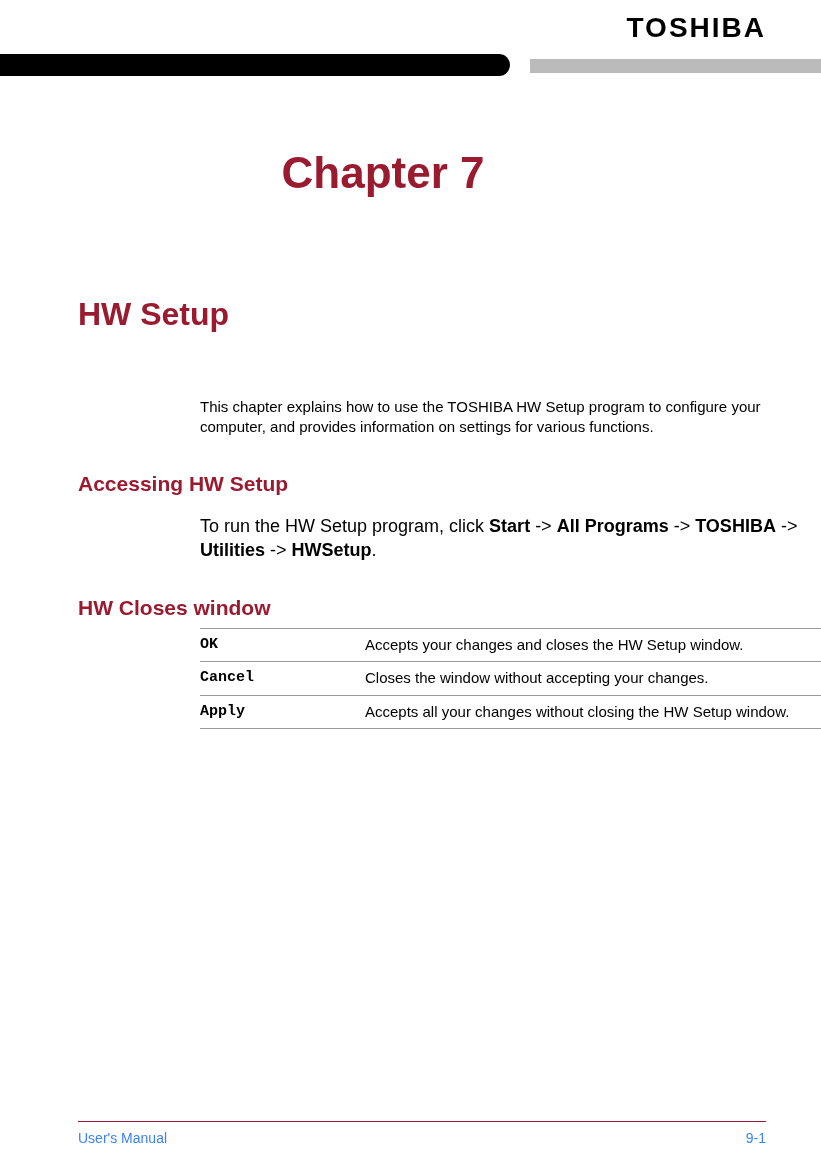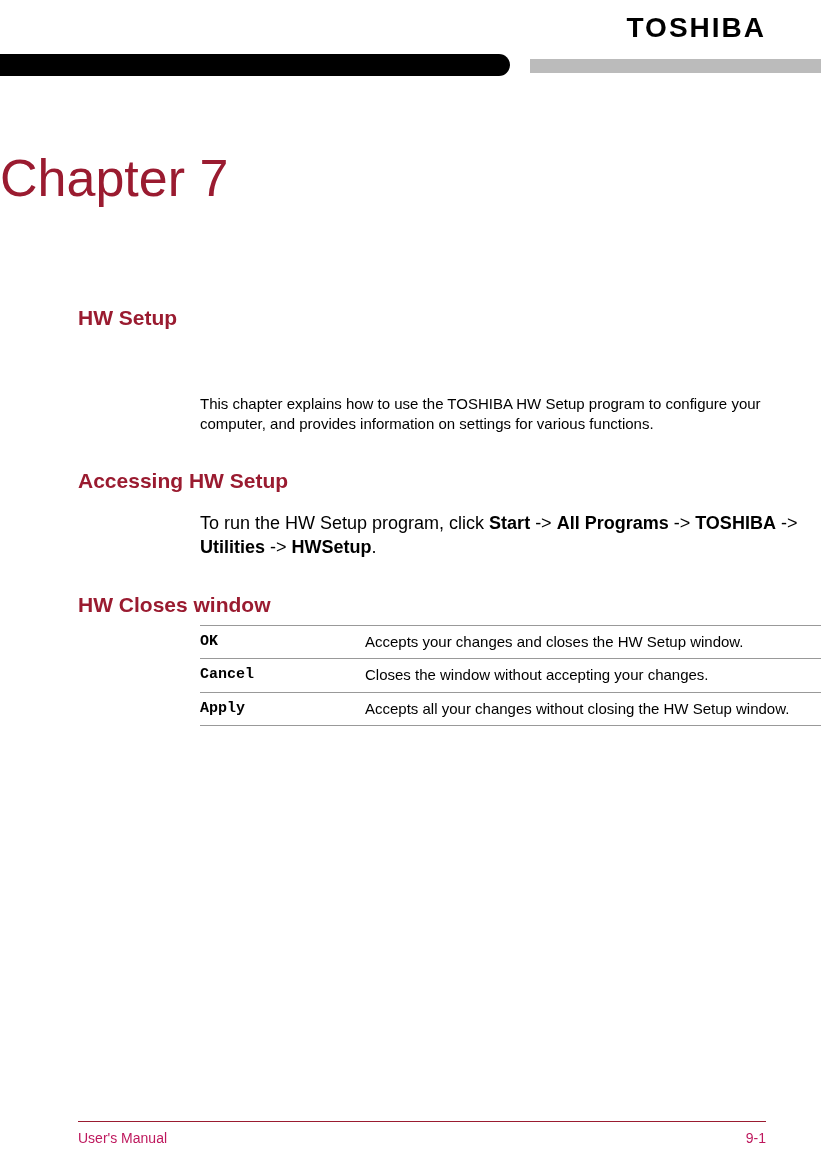--- a/index.html
+++ b/index.html
@@ -41,32 +41,32 @@
     }
     .gray-bar {
       position: absolute;
       top: 59px;
       left: 530px;
       right: 0;
       height: 14px;
       background: #bbb;
     }
     .chapter-title {
-      text-align: left;
+      text-align: center;
       padding-right: 55px;
       margin-top: 58px;
-      font-size: 52px;
-      font-weight: normal;
+      font-size: 44px;
+      font-weight: bold;
       color: #9a1b30;
       font-family: Arial, Helvetica, sans-serif;
     }
     .main-heading {
       margin-top: 98px;
       margin-left: 78px;
-      font-size: 21px;
+      font-size: 32px;
       font-weight: bold;
       color: #9a1b30;
     }
     .content-area {
       margin-left: 200px;
       margin-top: 64px;
     }
     .intro-para {
       font-size: 15px;
       line-height: 1.35;
@@ -124,21 +124,21 @@
       border-top: 1px solid #9a1b30;
     }
     .footer {
       position: absolute;
       bottom: 22px;
       left: 78px;
       right: 55px;
       display: flex;
       justify-content: space-between;
       font-size: 14px;
-      color: #be185d;
+      color: #3b82f6;
     }
   </style>
 </head>
 <body>
 
 <div class="header-area">
   <div class="brand-logo">TOSHIBA</div>
   <div class="black-bar"></div>
   <div class="gray-bar"></div>
 </div>

